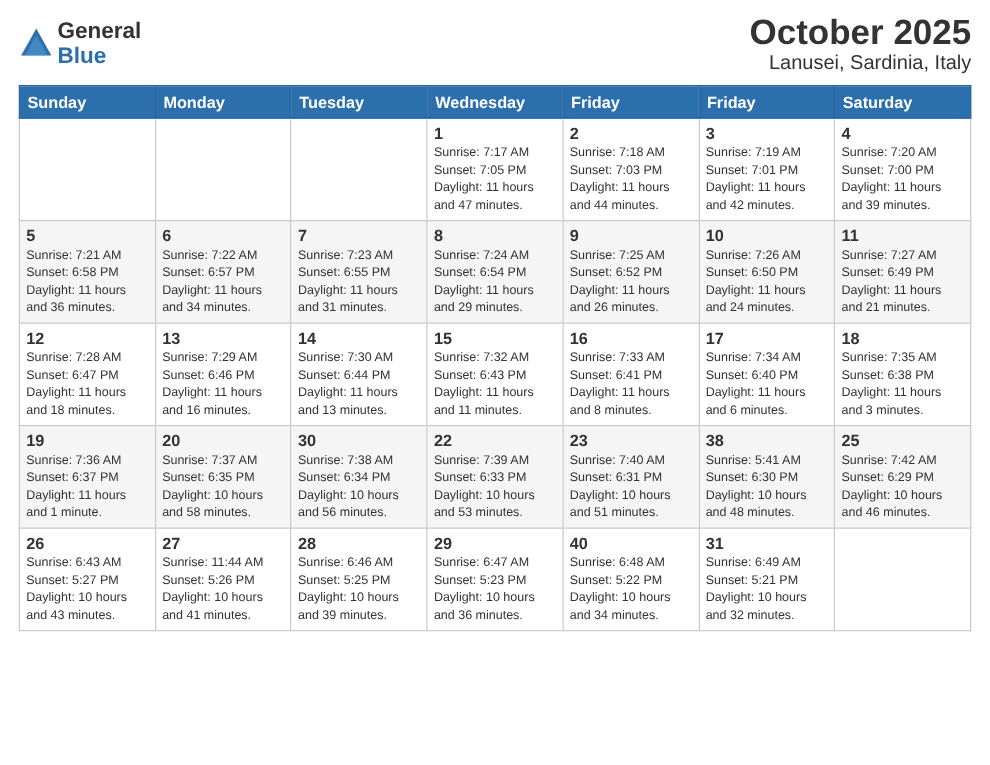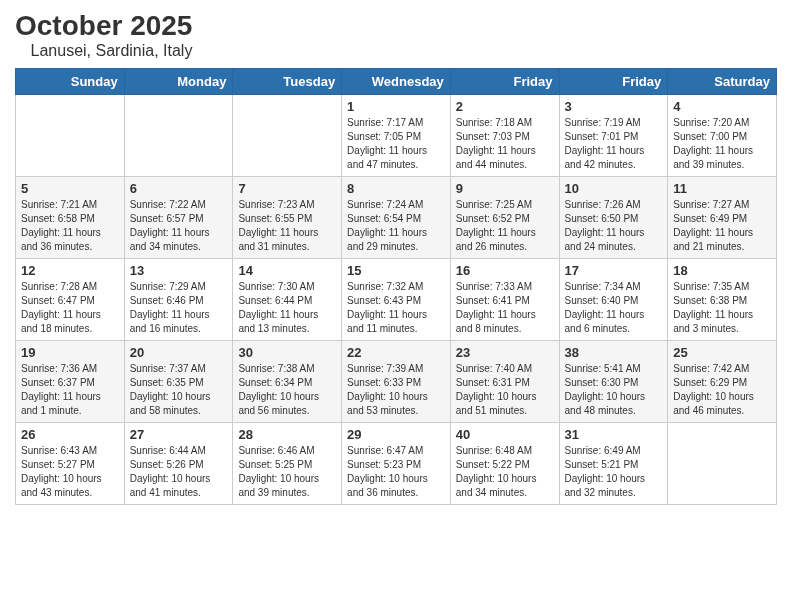--- a/index.html
+++ b/index.html
@@ -58,21 +58,21 @@
       text-align: right;
     }
     .calendar {
       width: 100%;
       border-collapse: collapse;
       border: 1px solid #ccc;
     }
     .calendar th {
       background-color: #2c6fad;
       color: #fff;
-      text-align: right;
+      text-align: left;
       padding: 5px 6px;
       font-size: 13px;
       border: 1px solid #2a65a0;
     }
     .calendar td {
       vertical-align: top;
       padding: 4px 5px;
       border: 1px solid #ccc;
       width: calc(100% / 7);
       min-height: 80px;
@@ -96,20 +96,30 @@
     }
     .empty-cell {
       background: #fff !important;
     }
   </style>
 </head>
 <body>
 
 <div class="container">
   <div class="header">
+    <div class="logo">
+      <svg class="logo-icon" viewBox="0 0 30 30" xmlns="http://www.w3.org/2000/svg">
+        <polygon points="15,2 28,25 2,25" fill="#2c6fad"></polygon>
+        <polygon points="15,8 25,25 5,25" fill="#5a9fd4" opacity="0.5"></polygon>
+      </svg>
+      <div class="logo-text">
+        <span class="logo-general">General</span>
+        <span class="logo-blue">Blue</span>
+      </div>
+    </div>
     <div class="title-block">
       <div class="month-title">October 2025</div>
       <div class="subtitle">Lanusei, Sardinia, Italy</div>
     </div>
   </div>
 
   <table class="calendar">
     <thead>
       <tr>
         <th>Sunday</th>
@@ -285,21 +295,21 @@
         </tr>
         <tr>
           <td>
             <span class="day-number">26</span>
             <div class="day-info">Sunrise: 6:43 AM
 Sunset: 5:27 PM
 Daylight: 10 hours and 43 minutes.</div>
           </td>
           <td>
             <span class="day-number">27</span>
-            <div class="day-info">Sunrise: 6:44 AM
+            <div class="day-info">Sunrise: 11:44 AM
 Sunset: 5:26 PM
 Daylight: 10 hours and 41 minutes.</div>
           </td>
           <td>
             <span class="day-number">28</span>
             <div class="day-info">Sunrise: 6:46 AM
 Sunset: 5:25 PM
 Daylight: 10 hours and 39 minutes.</div>
           </td>
           <td>

